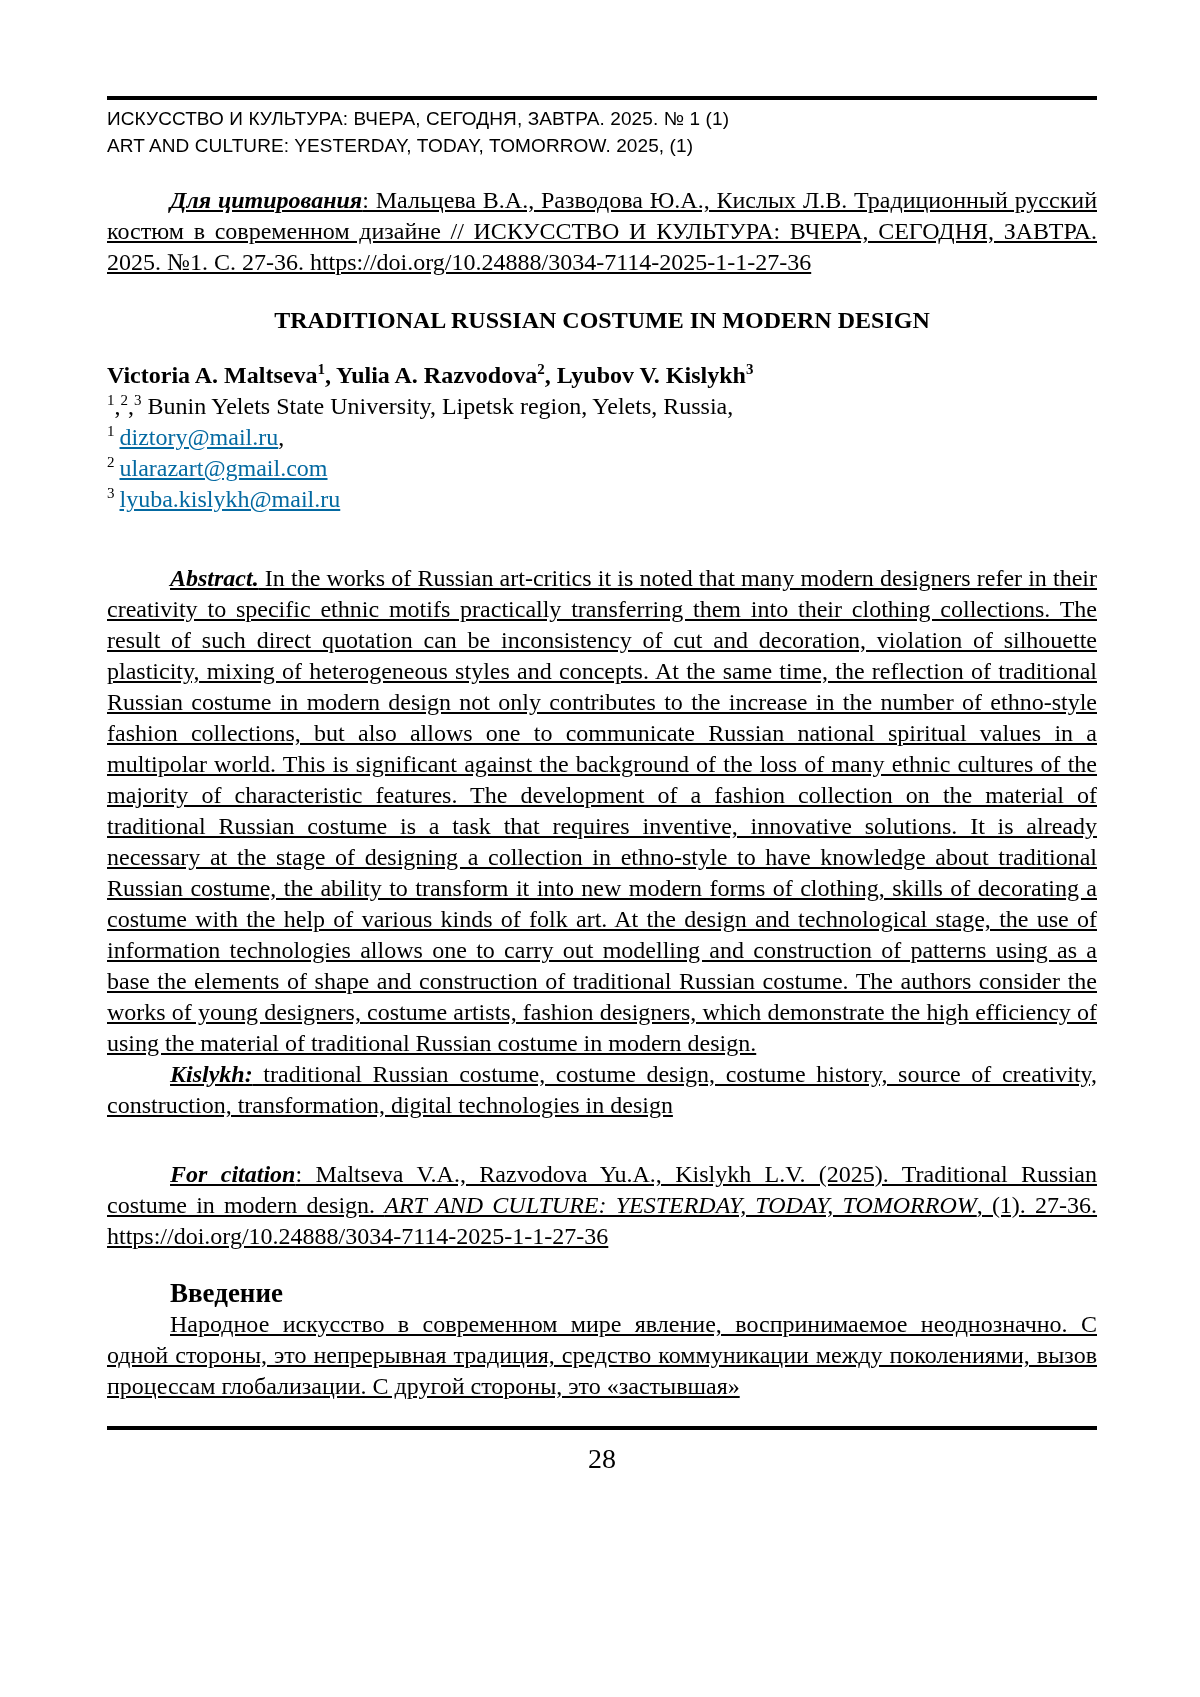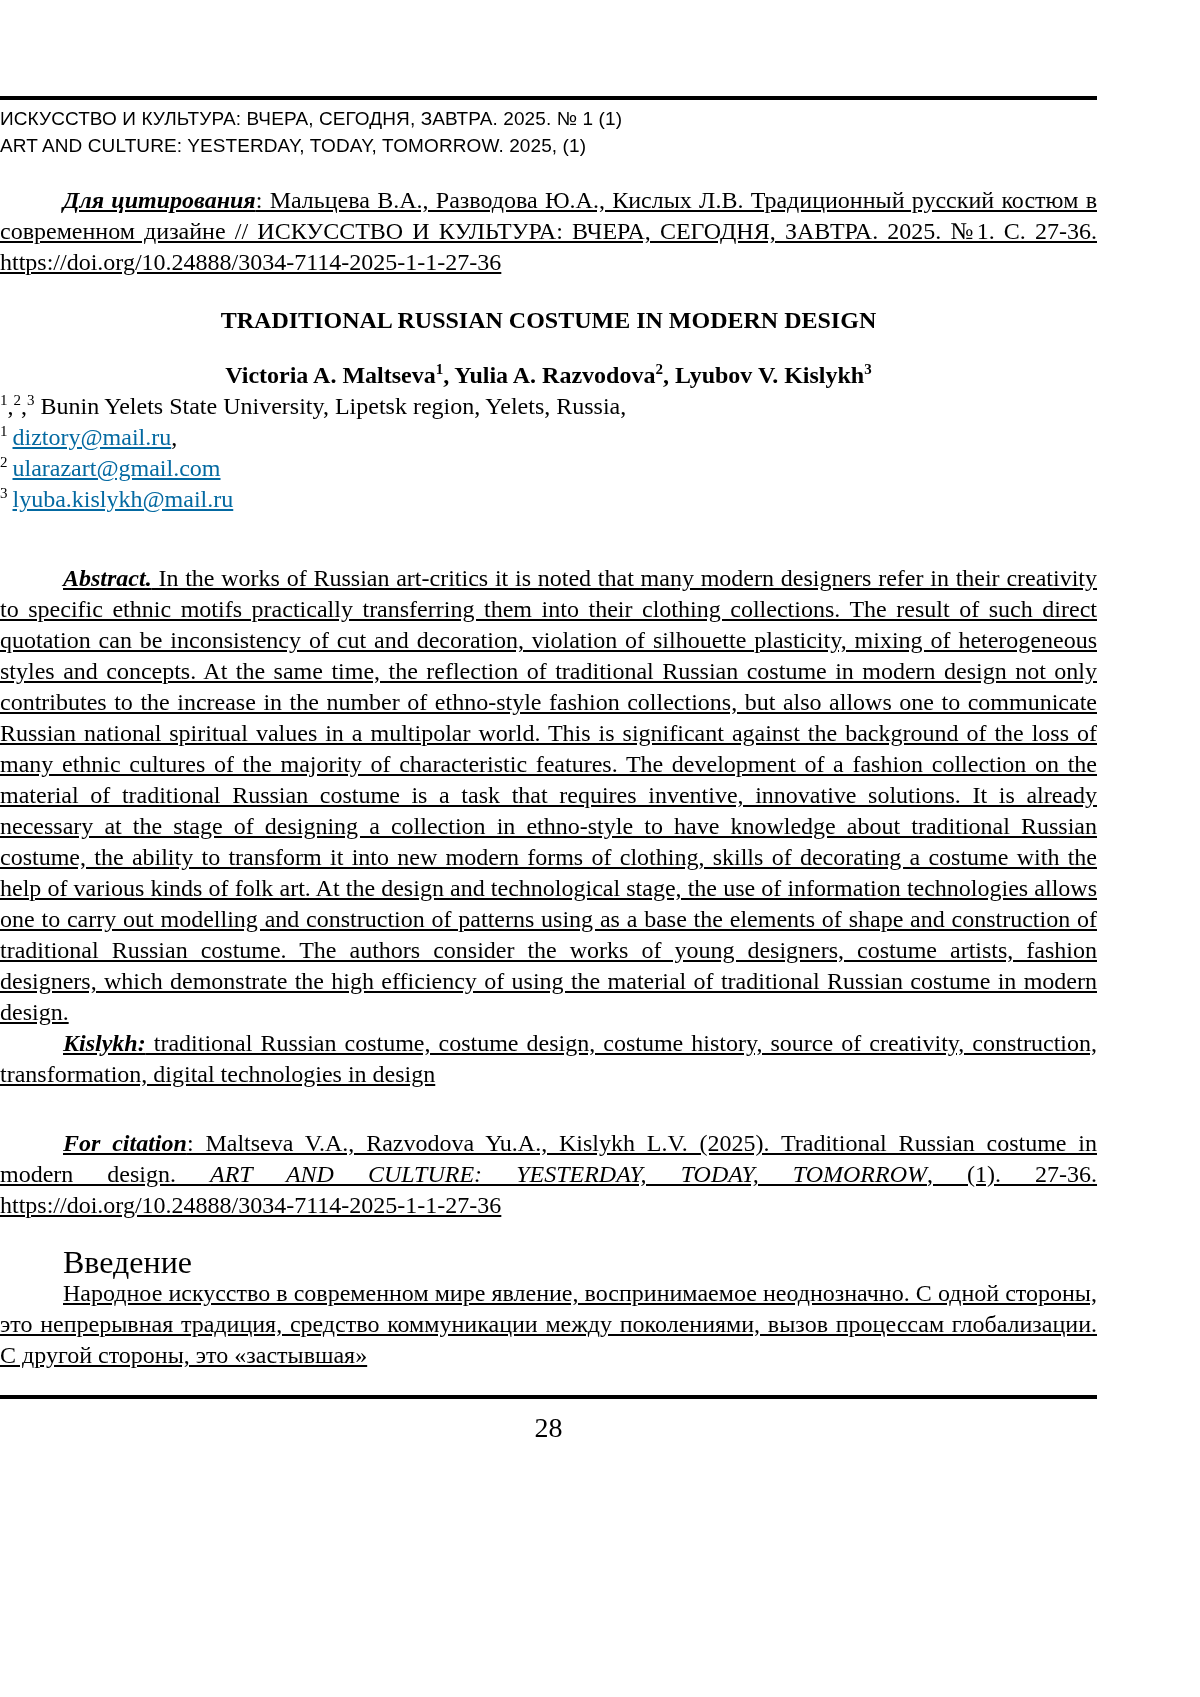--- a/index.html
+++ b/index.html
@@ -14,20 +14,21 @@
     color: #000000;
     font-family: "Liberation Serif", "DejaVu Serif", serif;
   }
   .page {
     position: relative;
     width: 1200px;
     height: 1697px;
     background: #ffffff;
   }
   .content {
+    margin-left: 107px;
     margin-right: 103px; 
   }
   .rule {
     height: 4px;
     background: #000000;
   }
   .rule-top {
     margin-top: 96px;
     margin-bottom: 5px;
   }
@@ -58,44 +59,44 @@
   h1.title {
     font-size: 24px;
     line-height: 31px;
     font-weight: bold;
     text-align: center;
     margin: 27px 0 0 0;
   }
   .authors {
     margin-top: 24px;
     font-weight: bold;
-    text-align: center;
+    text-align: left;
   }
   .affiliation, .email-line {
     text-align: left;
     margin: 0;
   }
   sup {
     font-size: 15px;
     line-height: 0;
     vertical-align: super;
   }
   .email-line sup { margin-right: 5px; }
   a.email {
     color: #0369a1;
     text-decoration: underline;
     cursor: pointer;
   }
   .abstract { margin-top: 48px; }
   .keywords { margin-top: 0; }
   .citation-en { margin-top: 38px; }
   h2.section-heading {
-    font-size: 32px;
+    font-size: 27px;
     line-height: 31px;
-    font-weight: normal;
+    font-weight: bold;
     margin: 26px 0 0 0;
     padding-left: 63px;
   }
   .bi { font-weight: bold; font-style: italic; }
   .it { font-style: italic; }
   footer.page-footer {
     margin-top: 13px;
     text-align: center;
     font-size: 28px;
     line-height: 31px;

